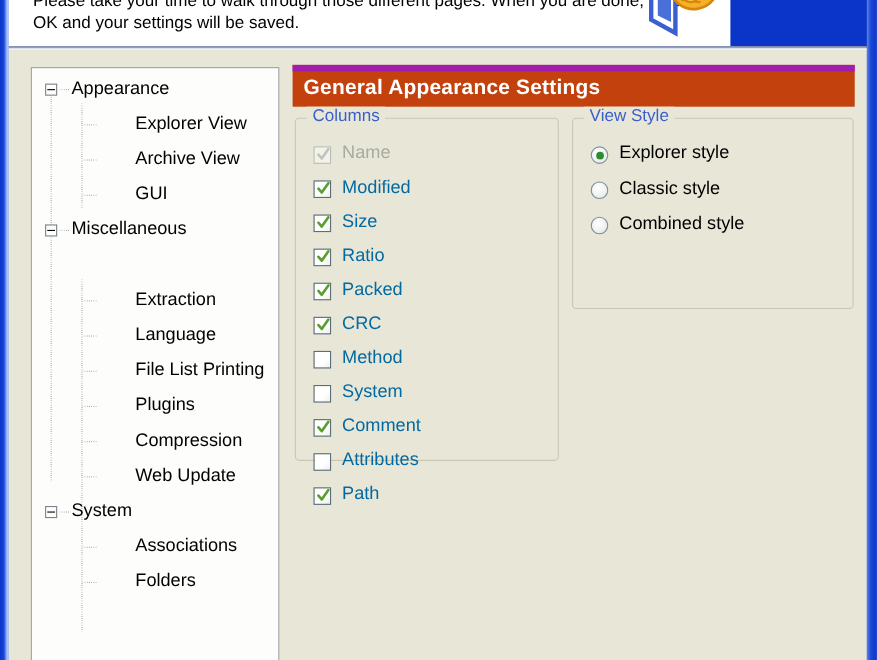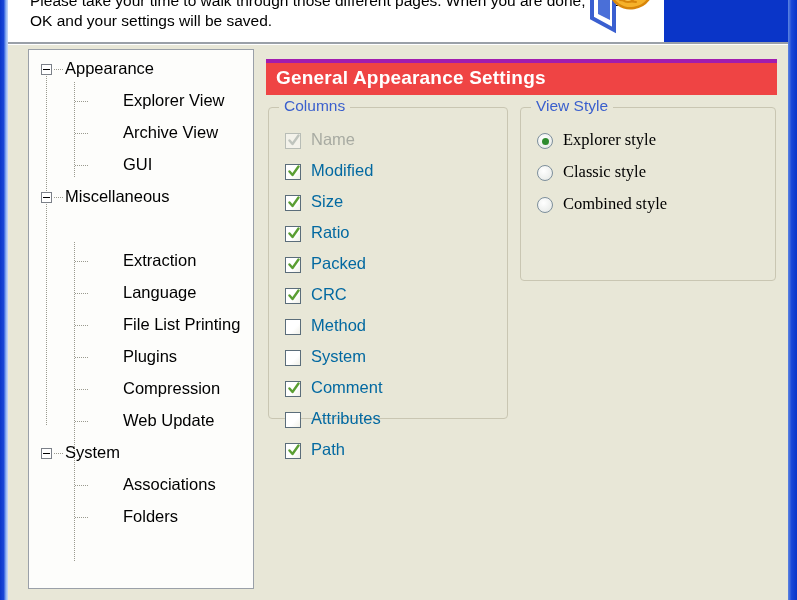--- a/index.html
+++ b/index.html
@@ -76,21 +76,21 @@
     width: 780px;
     height: 556px;
     background: #e8e7d7;
     box-sizing: border-box;
     border-top: 1px solid #ffffff;
   }
 
   
   #tree-panel {
     position: absolute;
-    left: 20px; top: 4px;
+    left: 20px; top: 16px;
     width: 226px;
     height: 540px;
     background: #fdfdfb;
     border: 1px solid #9aa0a8;
     box-sizing: border-box;
     overflow: hidden;
   }
   .tree-node {
     position: relative;
     height: 32px;
@@ -151,22 +151,22 @@
     position: absolute;
     left: 258px; top: 14px;
     width: 510px;
     height: 540px;
   }
   #section-title-bar {
     position: absolute;
     left: 0; top: 0;
     width: 511px;
     height: 32px;
-    background: #ef4444;
-    border-top: 4px solid #a21caf;
+    background: #c2410c;
+    border-top: 6px solid #a21caf;
   }
   #section-title {
     position: absolute;
     left: 10px; top: 4px;
     font-size: 19px;
     font-weight: bold;
     color: #ffffff;
     letter-spacing: 0.2px;
   }
 
@@ -250,21 +250,20 @@
     left: 3.5px; top: 3.5px;
     width: 7px; height: 7px;
     border-radius: 50%;
     background: #2e8b2e;
   }
   .radio-label {
     position: absolute;
     left: 26px; top: 0px;
     font-size: 16.5px;
     color: #000000;
-    font-family: Liberation Serif, serif;
   }
 </style>
 </head>
 <body>
 
 <div id="window-frame">
 
   <div id="frame-left-edge"></div>
   <div id="frame-right-edge"></div>
 

